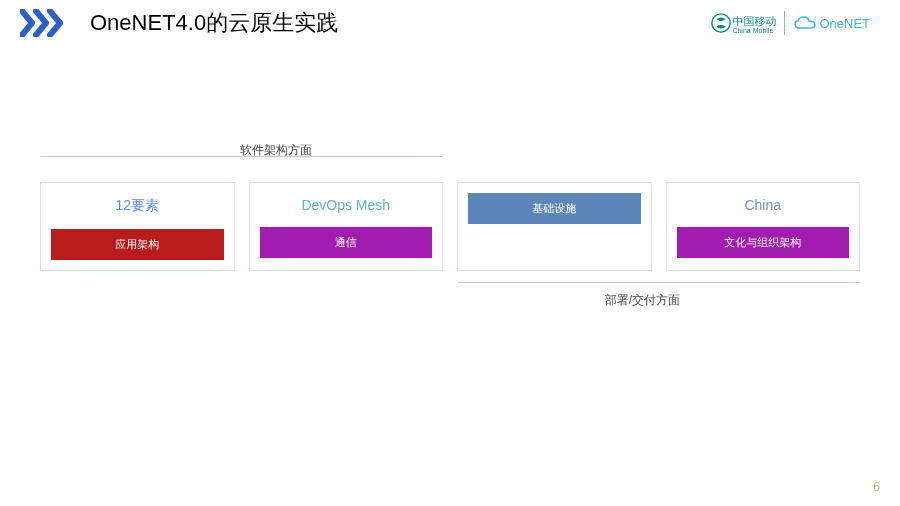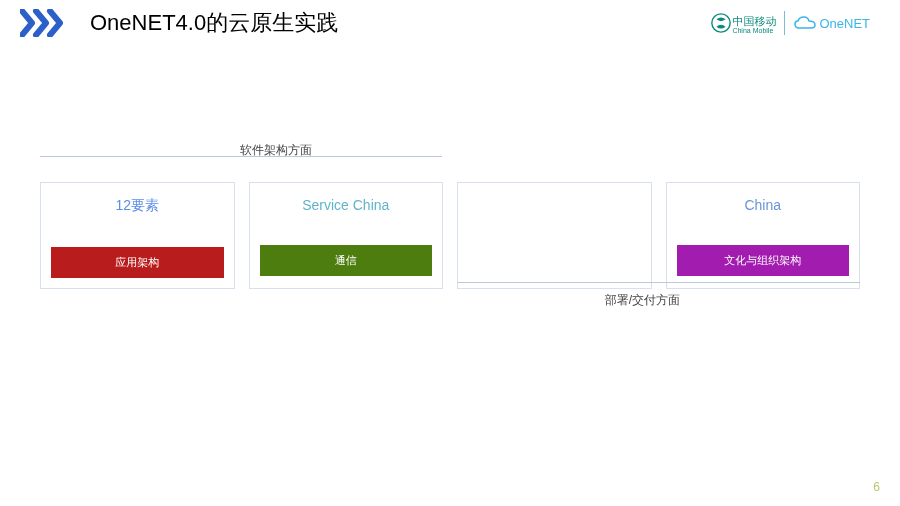--- a/index.html
+++ b/index.html
@@ -88,33 +88,33 @@
     }
     .card {
       flex: 1;
       border: 1px solid #d8e0ee;
       background: #fff;
       padding: 10px 10px 10px 10px;
       text-align: center;
     }
     .card-title {
       font-size: 14px;
-      margin-bottom: 32px;
+      margin-bottom: 14px;
       margin-top: 4px;
     }
     .card-sub {
       font-size: 11px;
       color: #fff;
       padding: 8px 4px;
       width: 100%;
     }
     .c1 .card-title { color: #5a8de8; }
     .c1 .card-sub { background: #b91c1c; }
     .c2 .card-title { color: #5fb5c9; }
-    .c2 .card-sub { background: #4d7c0f; }
+    .c2 .card-sub { background: #a21caf; }
     .c3 .card-title { color: #4977b5; }
     .c3 .card-sub { background: #5d86b8; }
     .c4 .card-title { color: #6b95d8; }
     .c4 .card-sub { background: #a21caf; }
     .bar-bottom {
       position:absolute;
       top: 132px;
       right: 0;
       width: 402px;
       height: 1px;
@@ -170,24 +170,25 @@
 <div class="content">
   <div class="bar-top"></div>
   <div class="section-label label-top">软件架构方面</div>
 
   <div class="cards">
     <div class="card c1">
       <div class="card-title">12要素</div>
       <div class="card-sub">应用架构</div>
     </div>
     <div class="card c2">
-      <div class="card-title">Service China</div>
+      <div class="card-title">DevOps Mesh</div>
       <div class="card-sub">通信</div>
     </div>
     <div class="card c3">
+      <div class="card-sub">基础设施</div>
     </div>
     <div class="card c4">
       <div class="card-title">China</div>
       <div class="card-sub">文化与组织架构</div>
     </div>
   </div>
 
   <div class="bar-bottom"></div>
   <div class="section-label label-bottom">部署/交付方面</div>
 </div>

